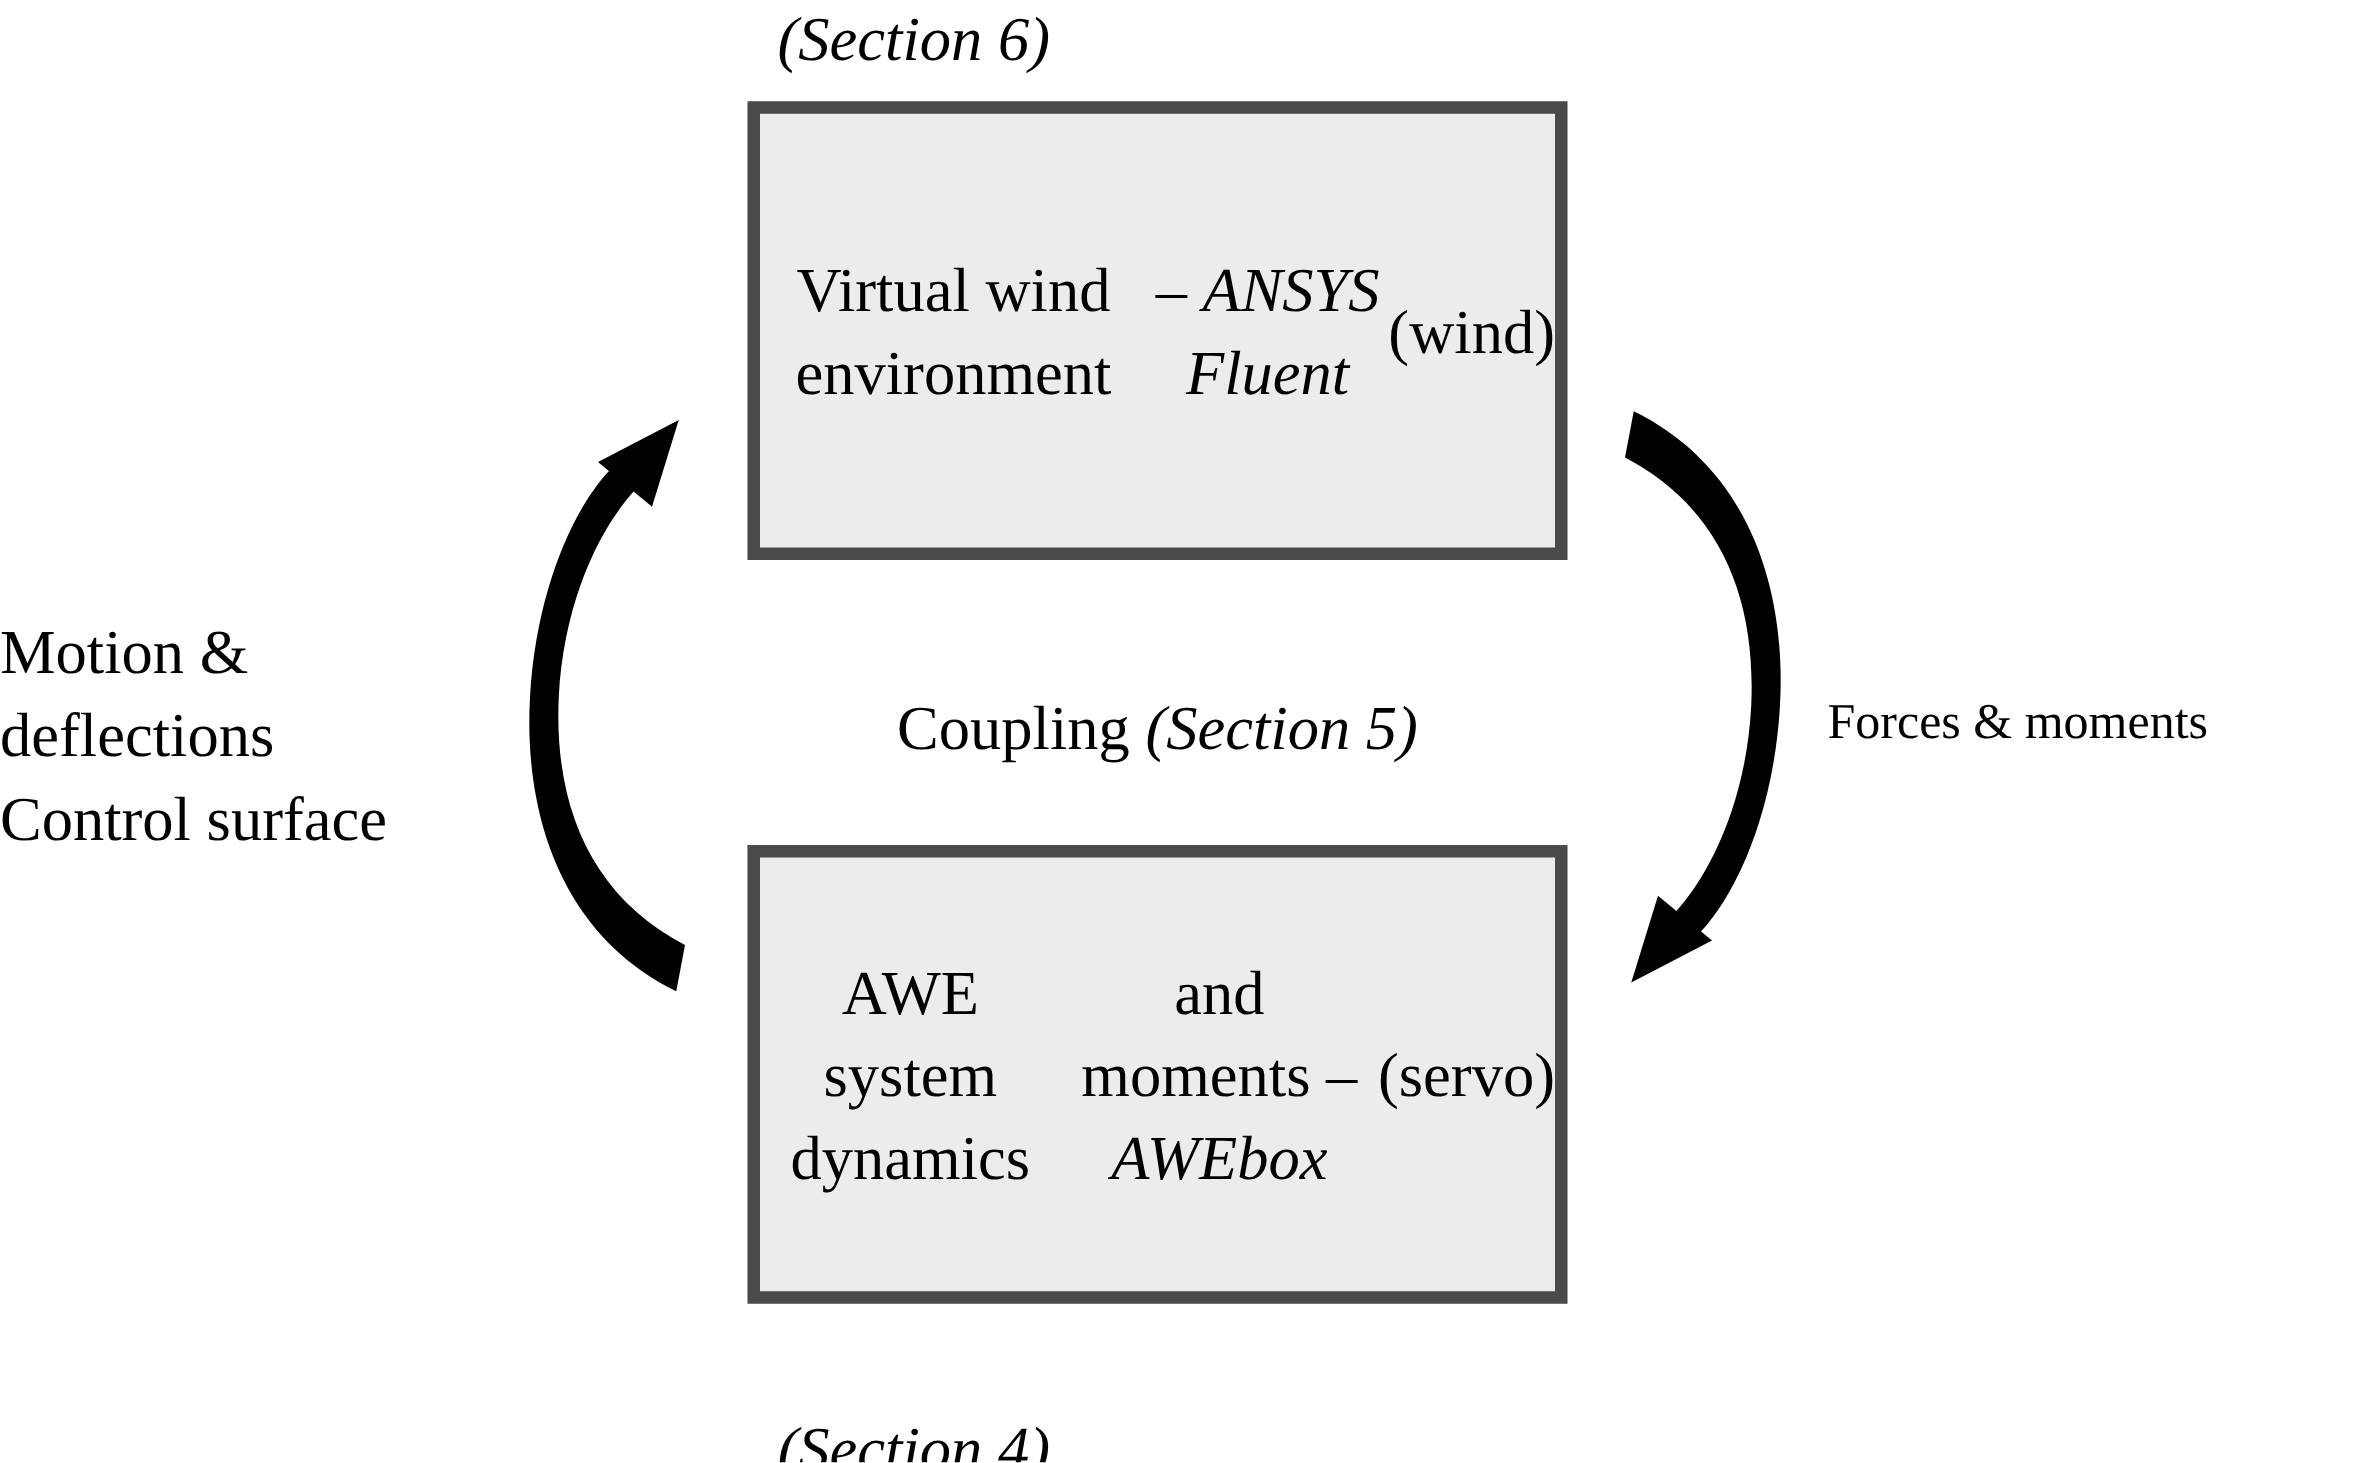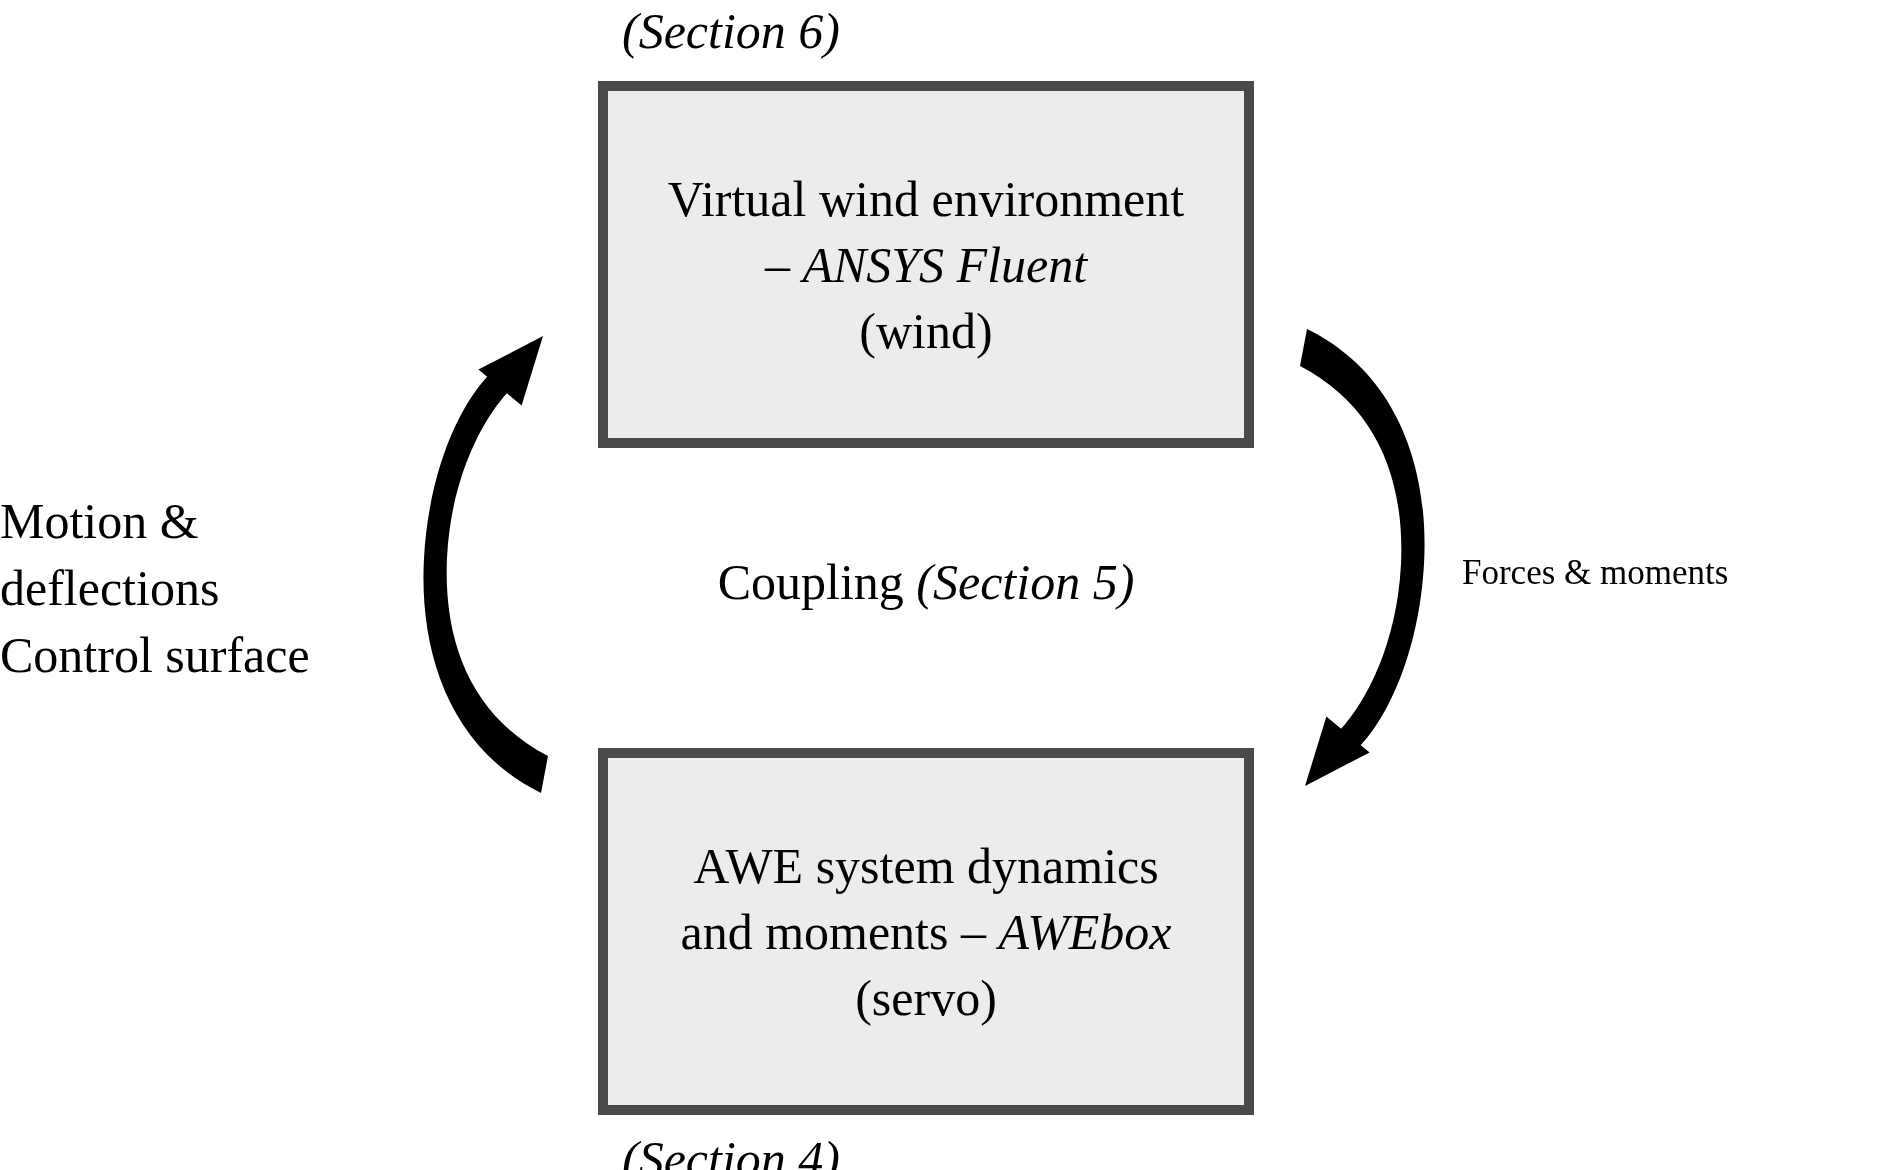--- a/index.html
+++ b/index.html
@@ -10,38 +10,38 @@
     font-family:"Liberation Serif", serif;
     overflow:hidden;
   }
   .arrows-layer { position:absolute; left:0; top:0; width:1892px; height:1170px; }
   .arrow { fill:var(--arrow,#000000); }
   .box {
     position:absolute; left:598px; width:656px; height:367px;
     box-sizing:border-box;
     background:var(--box_fill,#ececec);
     border:10px solid var(--box_border,#4a4a4a);
-    display:flex; flex-direction:column; justify-content:center; align-items:center;
+    display:flex; flex-direction:row; justify-content:center; align-items:center;
     text-align:center; font-size:50px; line-height:66px;
   }
   .top-box { top:81px; }
-  .bottom-box { top:748px; }
+  .bottom-box { top:676px; }
   .italic { font-style:italic;font-family:Liberation Serif, serif; }
   .sec-label { position:absolute; font-size:50px; font-style:italic; white-space:nowrap; }
   .sec3 { left:622px; top:2px; }
   .sec4 { left:622px; top:1090px;margin-top:40px; }
   .coupling {
     position:absolute; left:598px; top:553px; width:656px;
     text-align:center; font-size:50px; white-space:nowrap;
   }
   .left-label {
     position:absolute; left:0; top:488px; width:356px;
     text-align:left; font-size:50px; line-height:67px;
   }
-  .right-label { position:absolute; left:1462px; top:553px; font-size:35px; white-space:nowrap; }
+  .right-label { position:absolute; left:1462px; top:553px; font-size:40px; white-space:nowrap; }
 </style>
 </head>
 <body>
 
 <div class="canvas">
 
   <svg class="arrows-layer" width="1892" height="1170" viewBox="0 0 1892 1170" xmlns="http://www.w3.org/2000/svg">
     <g class="arrow">
       <path d="M541 793 C447 747 419 648 424 558 C429 468 462 400 492 372 L508 392 C482 420 451 478 447 558 C443 648 475 718 548 756 Z"></path>
       <polygon points="543,336 521.6,405.4 478.4,369.6"></polygon>

